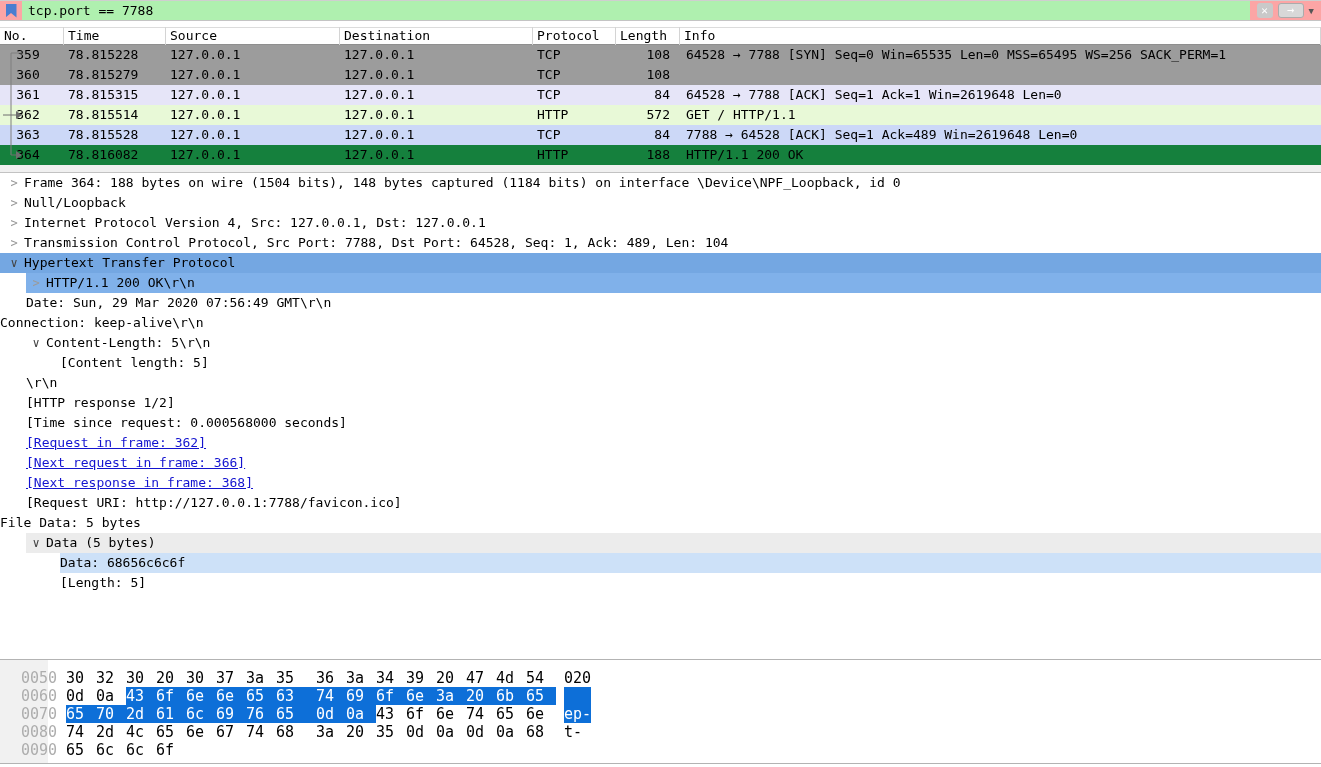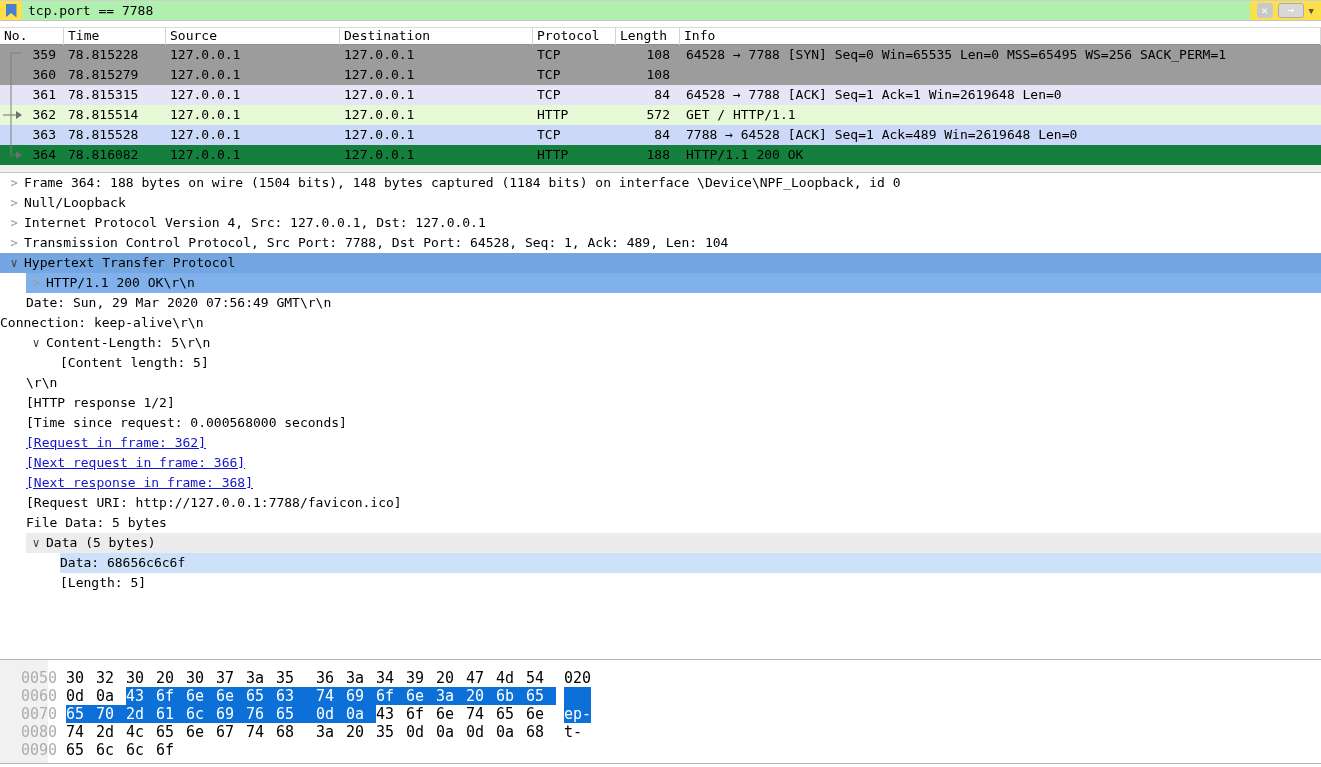--- a/index.html
+++ b/index.html
@@ -1,20 +1,20 @@
 <!DOCTYPE html>
 <html><head>
 <meta charset="utf-8">
 <style>
   * { margin:0; padding:0; box-sizing:border-box; }
   html,body { width:1321px; height:767px; overflow:hidden; background:#fff;
               font-family:"DejaVu Sans Mono", monospace; color:#000; }
 
   
-  .filter-bar { height:21px; display:flex; align-items:stretch; background:#fde047;
+  .filter-bar { height:21px; display:flex; align-items:stretch; background:#fca5a5;
                 border-top:1px solid #cfcfcf; border-bottom:1px solid #c4c4c4; }
   .filter-icon-box { width:22px; display:flex; align-items:center; justify-content:center; }
   .bookmark { width:11px; height:14px; background:#4a7ed0;
               clip-path:polygon(0 0,100% 0,100% 100%,50% 68%,0 100%); }
   .filter-input { flex:1; background:#aff0af; display:flex; align-items:center;
                   padding-left:6px; font-size:13px; }
   .filter-btns { display:flex; align-items:center; gap:5px; padding:0 7px; }
   .btn-clear { width:16px; height:15px; background:#c9c9c9; color:#fff; border-radius:3px;
                font-size:11px; line-height:15px; text-align:center; font-weight:bold; }
   .btn-apply { width:26px; height:15px; background:#d8d8d8; border:1px solid #ababab;
@@ -23,21 +23,21 @@
 
   
   .phead { display:flex; height:18px; line-height:18px; margin-top:6px; font-size:13px;
            border-top:1px solid #dcdcdc; border-bottom:1px solid #8f8f8f; background:#fff;align-items:center; }
   .phcell { border-right:1px solid #d4d4d4; padding-left:4px; overflow:hidden; white-space:nowrap; }
   .c-no{width:64px;} .c-time{width:102px;} .c-src{width:174px;} .c-dst{width:193px;}
   .c-proto{width:83px;} .c-len{width:64px;} .c-info{flex:1;}
   .prows { position:relative; height:120px; border-bottom:1px solid #8a8a8a; }
   .prow { display:flex; height:20px; line-height:20px; font-size:13px; white-space:nowrap; }
   .pcell { overflow:hidden; white-space:nowrap; padding-left:4px; }
-  .pcell.c-no { text-align:right; padding-right:8px; padding-left:0; }
+  .pcell.c-no { text-align:center; padding-right:8px; padding-left:0; }
   .pcell.c-len { text-align:right; padding-right:10px; padding-left:0; }
   .pcell.c-info { padding-left:6px; }
   .bg-gray{background:#9c9c9c;} .bg-lavender{background:#e6e5f8;} .bg-green{background:#e8f9d7;}
   .bg-blue{background:#ccd8f7;} .bg-selected{background:#15803d;}
   .gutter { position:absolute; left:0; top:0; width:26px; height:120px; pointer-events:none; }
 
   
   .split1 { height:8px; background:#f0f0f0; border-bottom:1px solid #c2c2c2; }
 
   
@@ -206,21 +206,21 @@
     </div>
     <div class="drow link" style="padding-left: 26px;">
       <div class="dwrap"><span class="dtext">[Next request in frame: 366]</span></div>
     </div>
     <div class="drow link" style="padding-left: 26px;">
       <div class="dwrap"><span class="dtext">[Next response in frame: 368]</span></div>
     </div>
     <div class="drow " style="padding-left: 26px;">
       <div class="dwrap"><span class="dtext">[Request URI: http://127.0.0.1:7788/favicon.ico]</span></div>
     </div>
-    <div class="drow " style="padding-left: 26px;">
+    <div class="drow " style="">
       <div class="dwrap"><span class="dtext">File Data: 5 bytes</span></div>
     </div>
     <div class="drow gray" style="padding-left: 26px;">
       <div class="dwrap"><span class="arr exp">∨</span><span class="dtext">Data (5 bytes)</span></div>
     </div>
     <div class="drow lblue" style="padding-left: 60px;">
       <div class="dwrap"><span class="dtext">Data: 68656c6c6f</span></div>
     </div>
     <div class="drow " style="padding-left: 60px;">
       <div class="dwrap"><span class="dtext">[Length: 5]</span></div>

